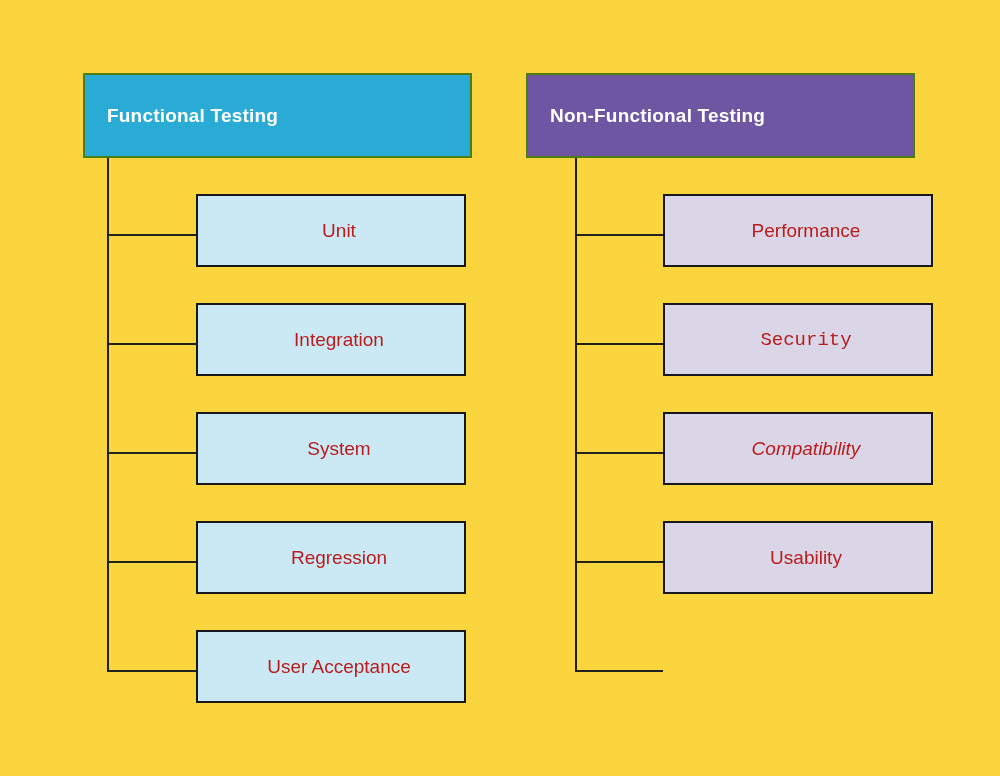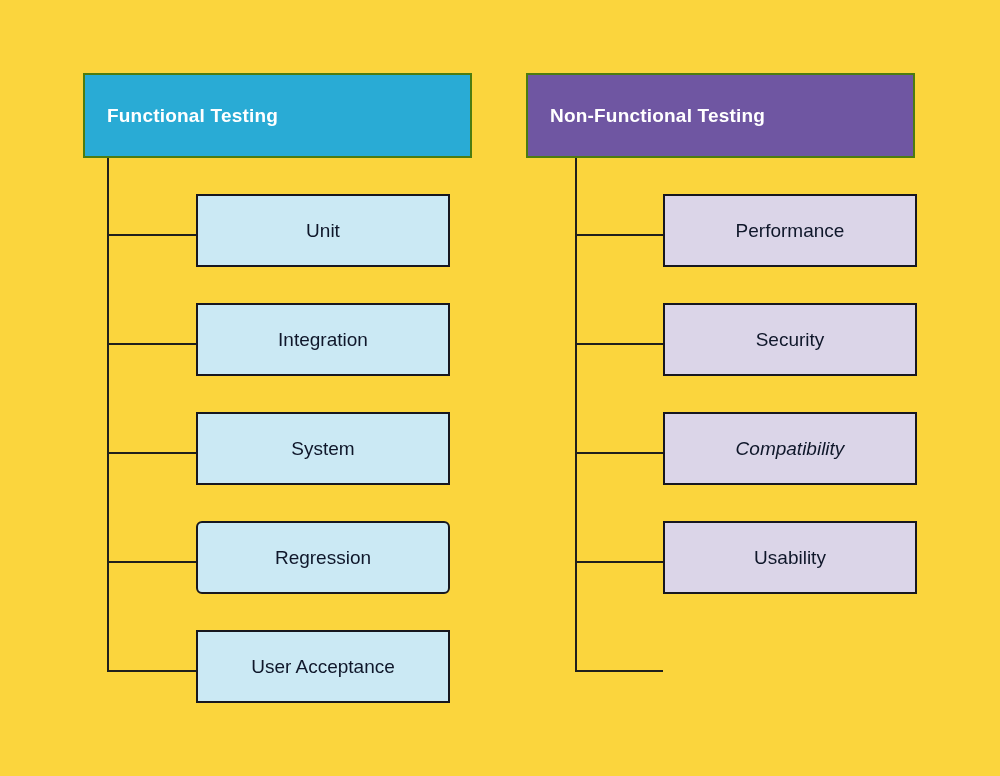--- a/index.html
+++ b/index.html
@@ -30,23 +30,24 @@
   }
   .child-box {
     position: absolute;
     width: 250px;
     height: 69px;
     border: 2px solid #17171f;
     display: flex;
     align-items: center;
     justify-content: center;
     box-sizing: content-box;
-    color: #0f172a;
+    color: #b91c1c;
     font-size: 19px;
     font-weight: 400;
+    padding-left: 16px;
   }
 
   
   .hdr-left   { left: 83px;  top: 73px; }
   .hdr-right  { left: 526px; top: 73px; }
   .col-left   { left: 196px; }
   .col-right  { left: 663px; }
 
   
   .row0 { top: 194px; }
@@ -87,42 +88,42 @@
 
   <div class="child-box col-left row0" style="background: rgb(203, 233, 244);">
     <span>Unit</span>
   </div>
   <div class="child-box col-left row1" style="background: rgb(203, 233, 244);">
     <span>Integration</span>
   </div>
   <div class="child-box col-left row2" style="background: rgb(203, 233, 244); justify-content: center;">
     <span>System</span>
   </div>
-  <div class="child-box col-left row3" style="background: rgb(203, 233, 244); border-radius: 6px;">
+  <div class="child-box col-left row3" style="background: rgb(203, 233, 244);">
     <span>Regression</span>
   </div>
   <div class="child-box col-left row4" style="background: rgb(203, 233, 244);">
     <span>User Acceptance</span>
   </div>
 
   <div class="header-box hdr-right" style="background: rgb(111, 86, 162);">
     <span>Non-Functional Testing</span>
   </div>
 
   <div class="line vline vline-right"></div>
   <div class="line hline hline-right hrow0"></div>
   <div class="line hline hline-right hrow1"></div>
   <div class="line hline hline-right hrow2"></div>
   <div class="line hline hline-right hrow3"></div>
   <div class="line hline hline-right hrow4"></div>
 
   <div class="child-box col-right row0" style="background: rgb(219, 213, 232);">
     <span>Performance</span>
   </div>
-  <div class="child-box col-right row1" style="background: rgb(219, 213, 232);">
+  <div class="child-box col-right row1" style="background: rgb(219, 213, 232); font-family: Liberation Mono, monospace;">
     <span>Security</span>
   </div>
   <div class="child-box col-right row2" style="background: rgb(219, 213, 232); font-style: italic;">
     <span>Compatibility</span>
   </div>
   <div class="child-box col-right row3" style="background: rgb(219, 213, 232);">
     <span>Usability</span>
   </div>
 
 </div>

